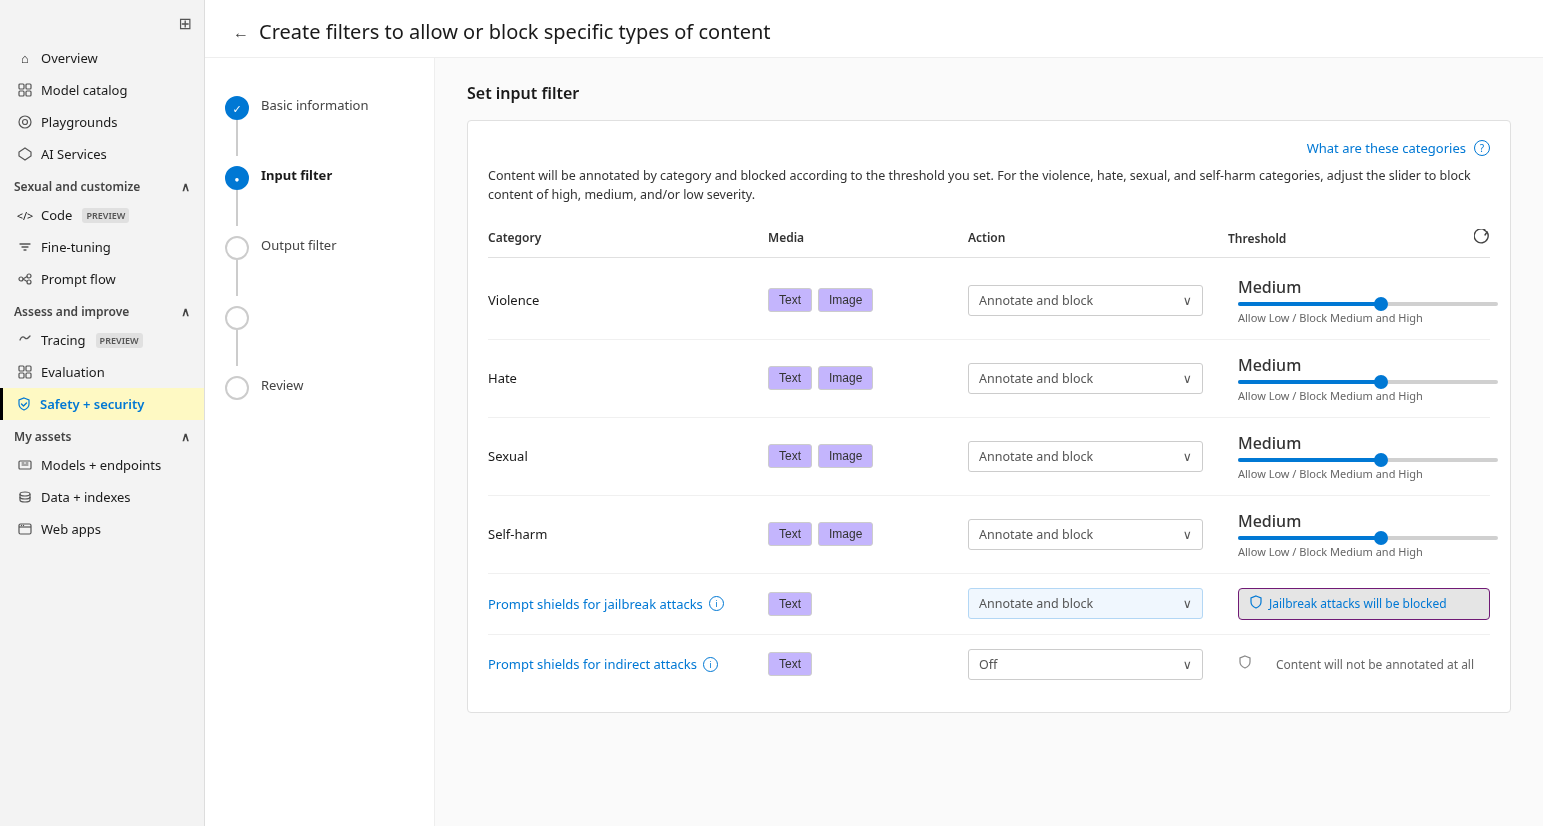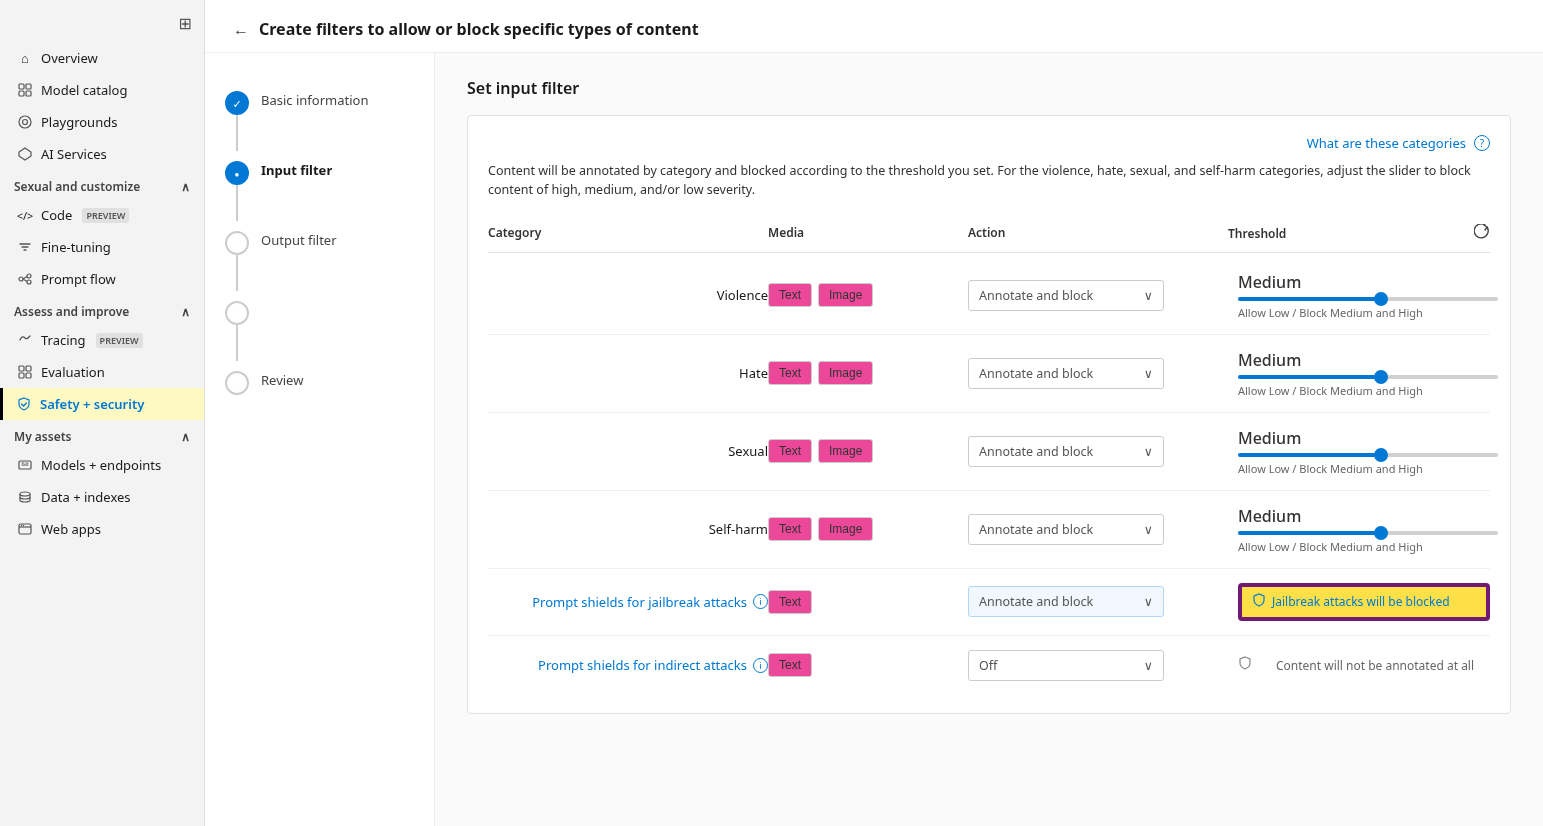--- a/index.html
+++ b/index.html
@@ -83,22 +83,22 @@
       display: flex;
       align-items: center;
       gap: 10px;
     }
     .back-btn {
       cursor: pointer;
       font-size: 16px;
       color: #444;
     }
     .page-title {
-      font-size: 16px;
-      font-weight: 700;
+      font-size: 20px;
+      font-weight: 400;
       color: #1a1a1a;
     }
 
     
     .content-area {
       display: flex;
       flex: 1;
       overflow: hidden;
     }
 
@@ -221,41 +221,40 @@
       border-bottom: 1px solid #f0f0f0;
     }
     .table-row:last-child { border-bottom: none; }
 
     .category-cell {
       font-size: 13px;
       color: #1a1a1a;
       display: flex;
       align-items: center;
       gap: 6px;
-      justify-content: flex-end;
     }
     .category-cell.linked { color: #0078d4; cursor: pointer; }
 
     .media-cell {
       display: flex;
       gap: 6px;
     }
     .media-btn {
       border: 1px solid #ccc;
-      background: #ec4899;
+      background: #c4b5fd;
       padding: 4px 10px;
       border-radius: 3px;
       font-size: 12px;
       cursor: pointer;
       color: #333;
     }
 
     .action-cell {}
     .action-dropdown {
-      width: 196px;
+      width: 235px;
       border: 1px solid #ccc;
       border-radius: 3px;
       padding: 6px 10px;
       font-size: 12.5px;
       background: #fff;
       display: flex;
       align-items: center;
       justify-content: space-between;
       cursor: pointer;
       color: #555;
@@ -303,22 +302,22 @@
       color: #666;
     }
 
     
     .blocked-badge {
       display: flex;
       align-items: center;
       gap: 6px;
       color: #0078d4;
       font-size: 12px;
-      background: #fde047;
-      border: 4px solid #701a75;
+      background: #e5e5e5;
+      border: 1px solid #701a75;
       border-radius: 4px;
       padding: 6px 10px;
     }
     .not-annotated-badge {
       display: flex;
       align-items: center;
       gap: 24px;
       color: #666;
       font-size: 12px;
     }

